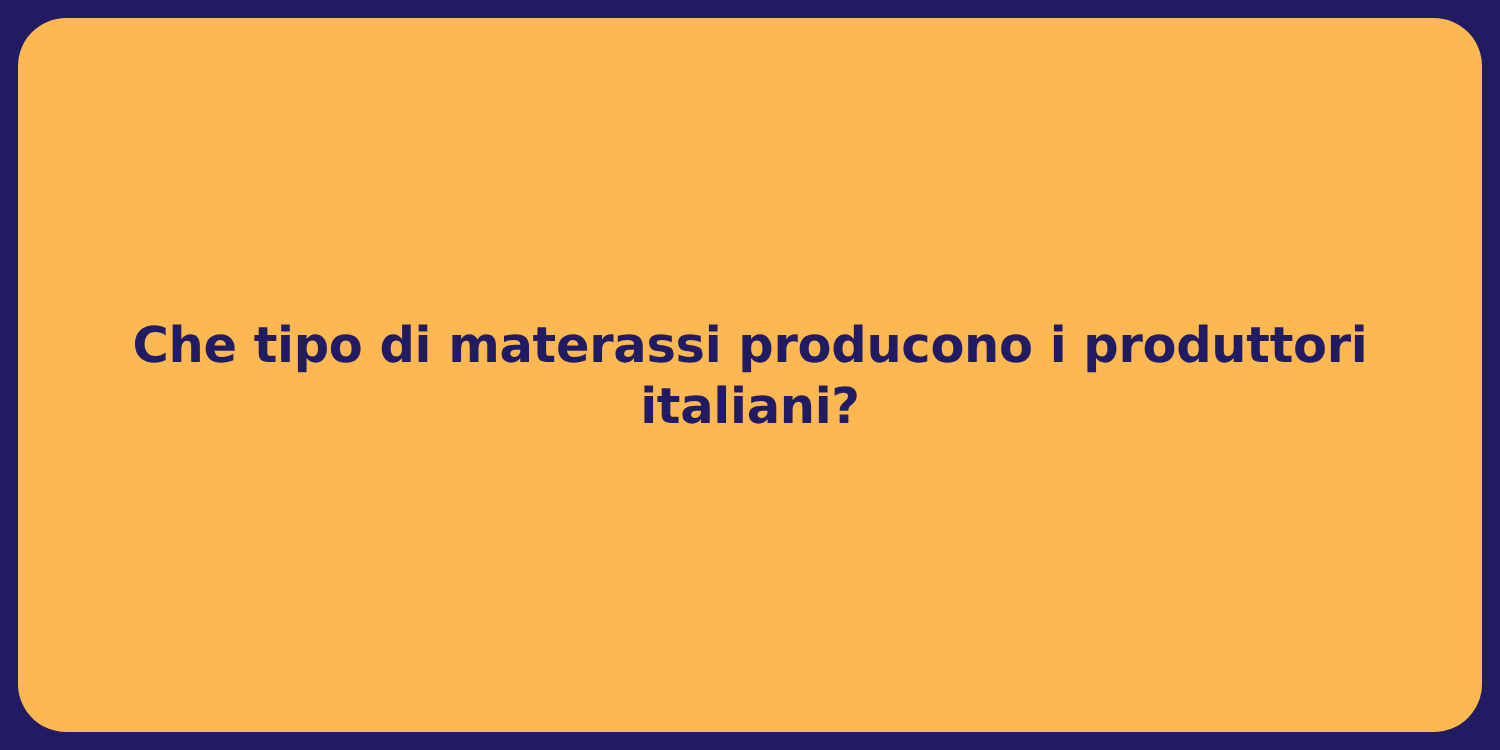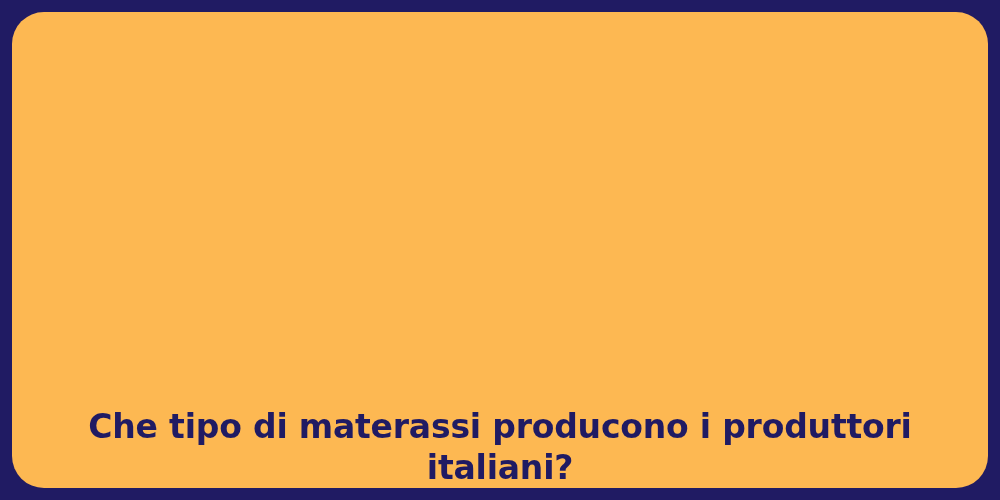--- a/index.html
+++ b/index.html
@@ -26,21 +26,21 @@
     padding: 12px;
   }
 
   .card-panel {
     width: 100%;
     height: 100%;
     box-sizing: border-box;
     background: #fdb852;
     border-radius: 32px;
     display: flex;
-    align-items: flex-end;
+    align-items: center;
     justify-content: center;
     padding: 0 60px;
   }
 
   .question-heading {
     margin: 0;
     color: #201b63;
     font-family: "DejaVu Sans", sans-serif;
     font-size: 33px;
     font-weight: 700;

